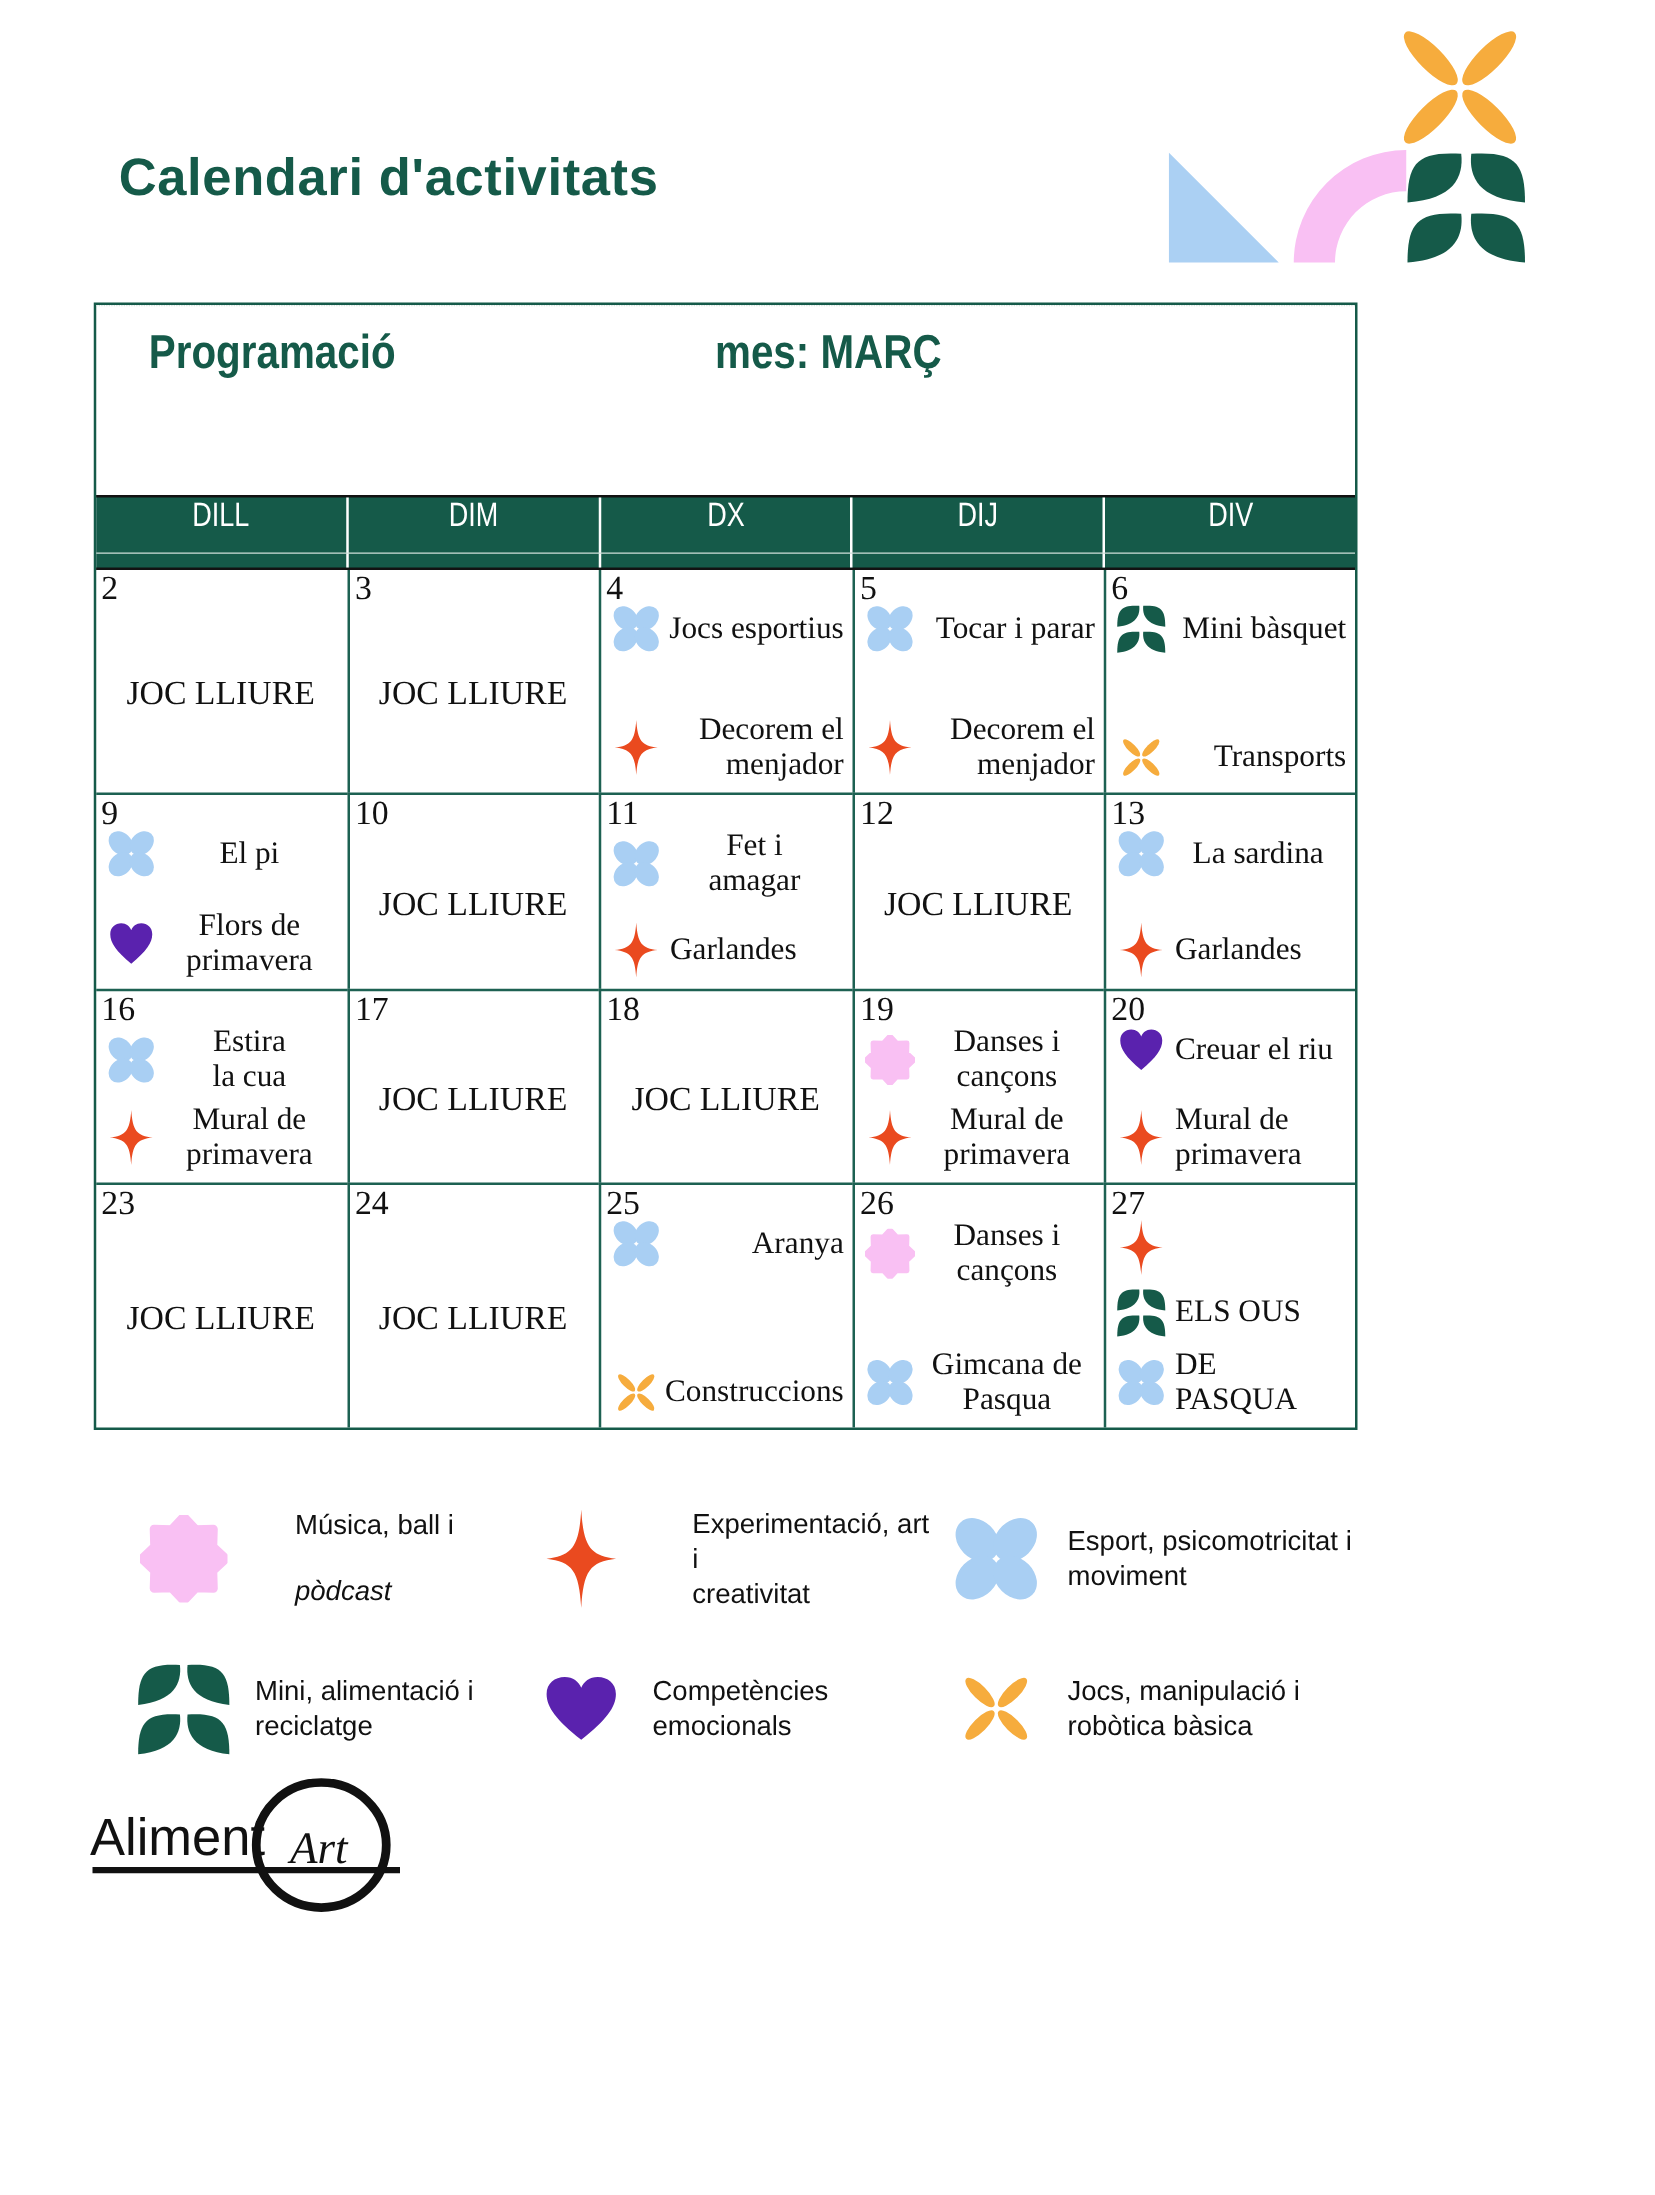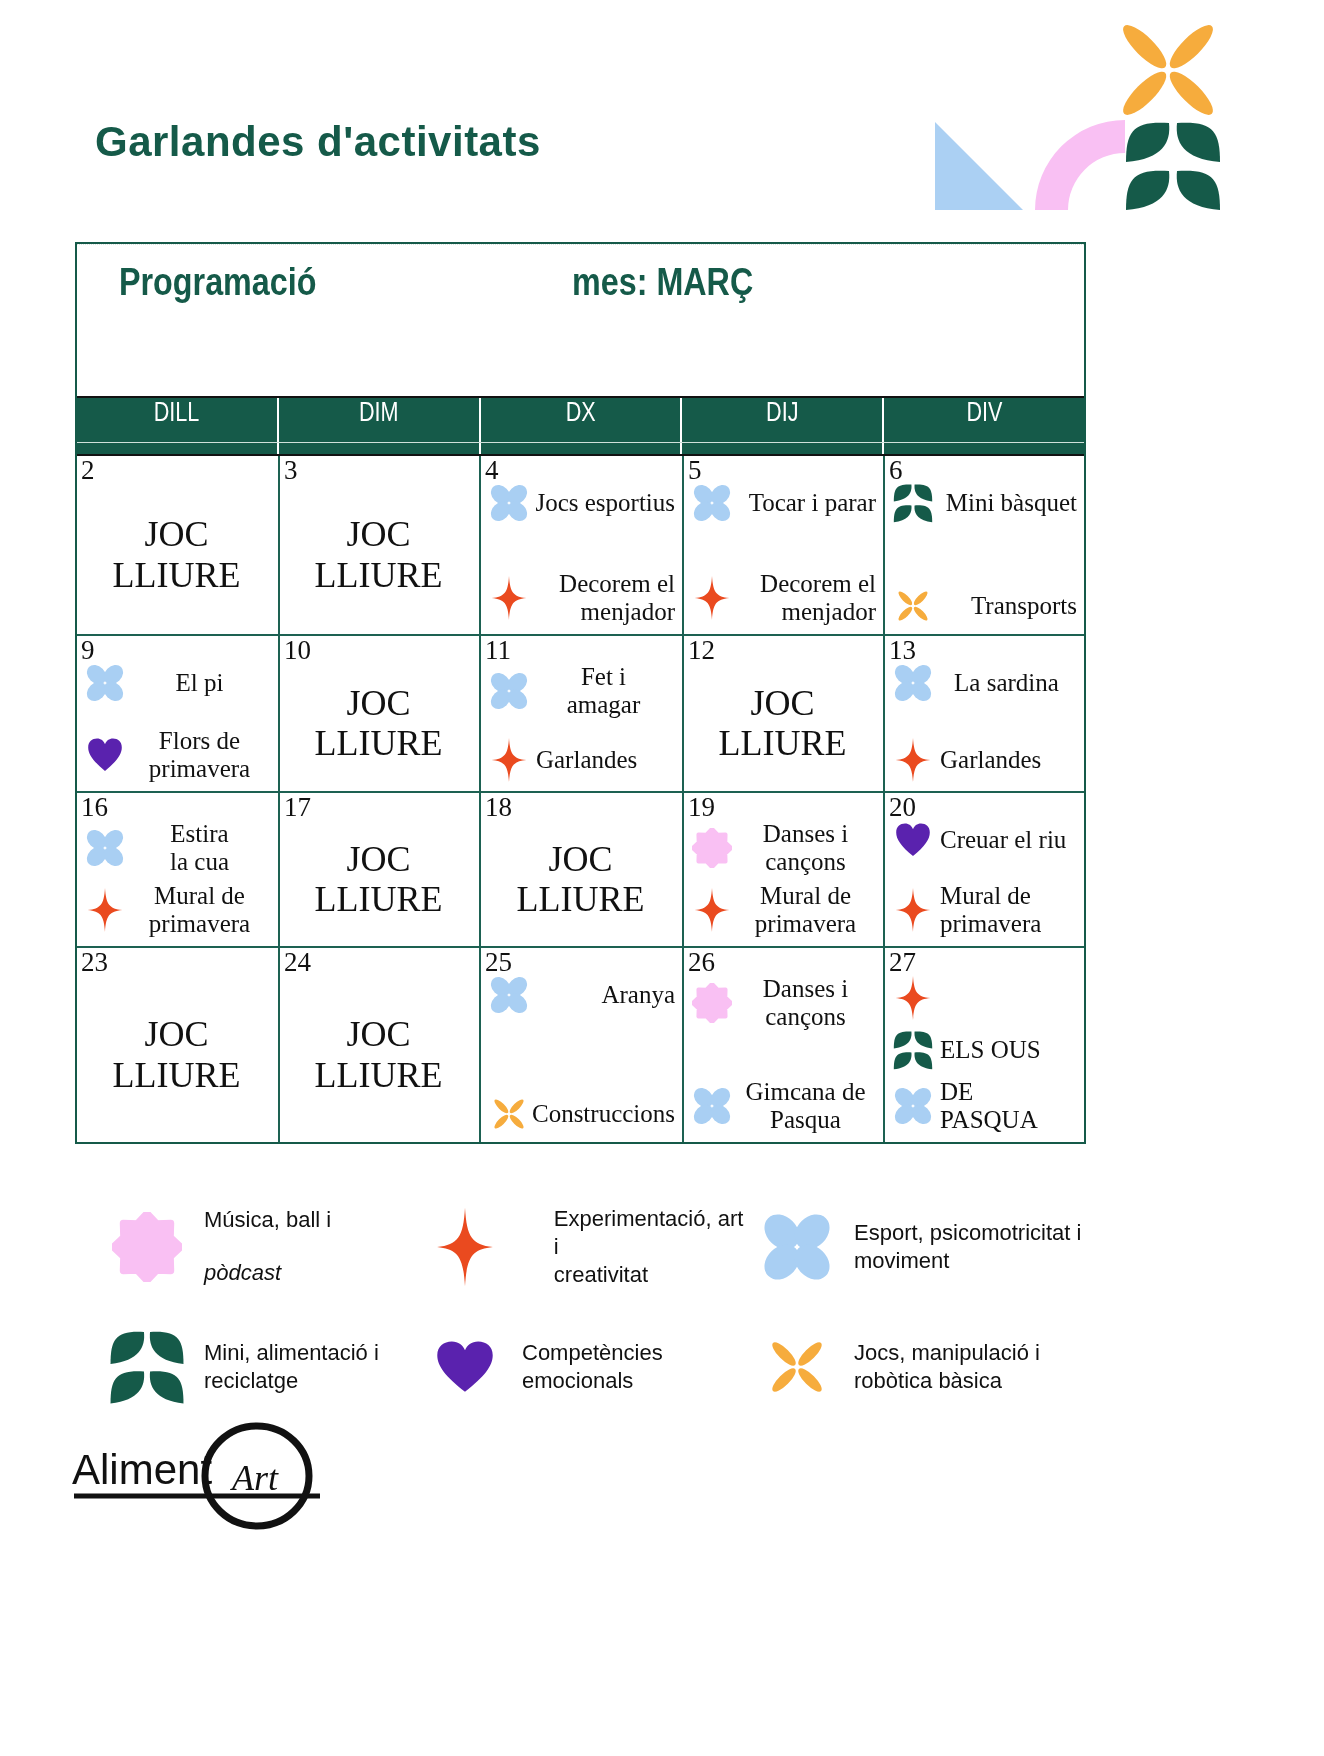--- a/index.html
+++ b/index.html
@@ -58,35 +58,35 @@
   }
   .act{display:flex;align-items:center;min-height:38px;}
   .act .ic{flex:0 0 46px;display:flex;justify-content:center;align-items:center;}
   .act .tx{
     flex:1;text-align:center;font-size:25px;line-height:1.12;
     white-space:pre-line;padding-right:2px;
   }
   .act.align-right .tx{text-align:right;}
   .act.align-left .tx{text-align:left;padding-left:4px;}
   .cell.free{justify-content:center;}
-  .cell.free .act .tx{font-size:36px;}
+  .cell.free .act .tx{font-size:27px;}
 
   
   .legend{position:absolute;left:104px;top:1205px;width:1160px;}
   .lrow{display:flex;align-items:center;margin-bottom:40px;}
   .litem{display:flex;align-items:center;}
   .litem .lic{display:flex;justify-content:center;align-items:center;}
   .litem .ltx{font-size:22px;color:#111;line-height:1.27;padding-left:14px;}
 
   .logo{position:absolute;left:72px;top:1418px;}
 </style>
 </head>
 <body>
 
-<div class="page-title">Garlandes d'activitats</div>
+<div class="page-title">Calendari d'activitats</div>
 
 <div class="decor">
   <svg width="290" height="192" viewBox="0 0 290 192">
     <polygon points="0,100 0,188 88,188" fill="#abd0f3"></polygon>
     <path d="M100,188 A90,90 0 0 1 190,98 L190,131 A57,57 0 0 0 133,188 Z" fill="#f9c0f3"></path>
     <g fill="#155a49" transform="translate(190,98)">
       <path d="M1,42 C1,10 9,1 44,3 C46,22 38,39 1,42 Z"></path>
       <path d="M95,42 C95,10 87,1 52,3 C50,22 58,39 95,42 Z"></path>
       <g transform="translate(0,48)">
         <path d="M1,42 C1,10 9,1 44,3 C46,22 38,39 1,42 Z"></path>
@@ -507,21 +507,21 @@
             </svg>
           </div>
           <div class="tx">DE PASQUA</div>
         </div>
       </div>
     </div>
 </div>
 
 <div class="legend" id="legend">
     <div class="lrow">
-      <div class="litem" style="width: 318px;">
+      <div class="litem" style="width: 318px; gap: 32px;">
         <div class="lic" style="width: 86px;">
           <svg width="70" height="70" viewBox="0 0 100 100" preserveAspectRatio="none">
             <polygon fill="#f9c0f3" stroke="#f9c0f3" stroke-width="10" stroke-linejoin="round" points="50,2 63.8,16.7 83.9,16.1 83.3,36.2 98,50 83.3,63.8 83.9,83.9 63.8,83.3 50,98 36.2,83.3 16.1,83.9 16.7,63.8 2,50 16.7,36.2 16.1,16.1 36.2,16.7"></polygon>
           </svg>
         </div>
         <div class="ltx">
           <div>Música, ball i</div>
           <div style="font-style: italic; margin-top: 25px;">pòdcast</div>
         </div>
       </div>

